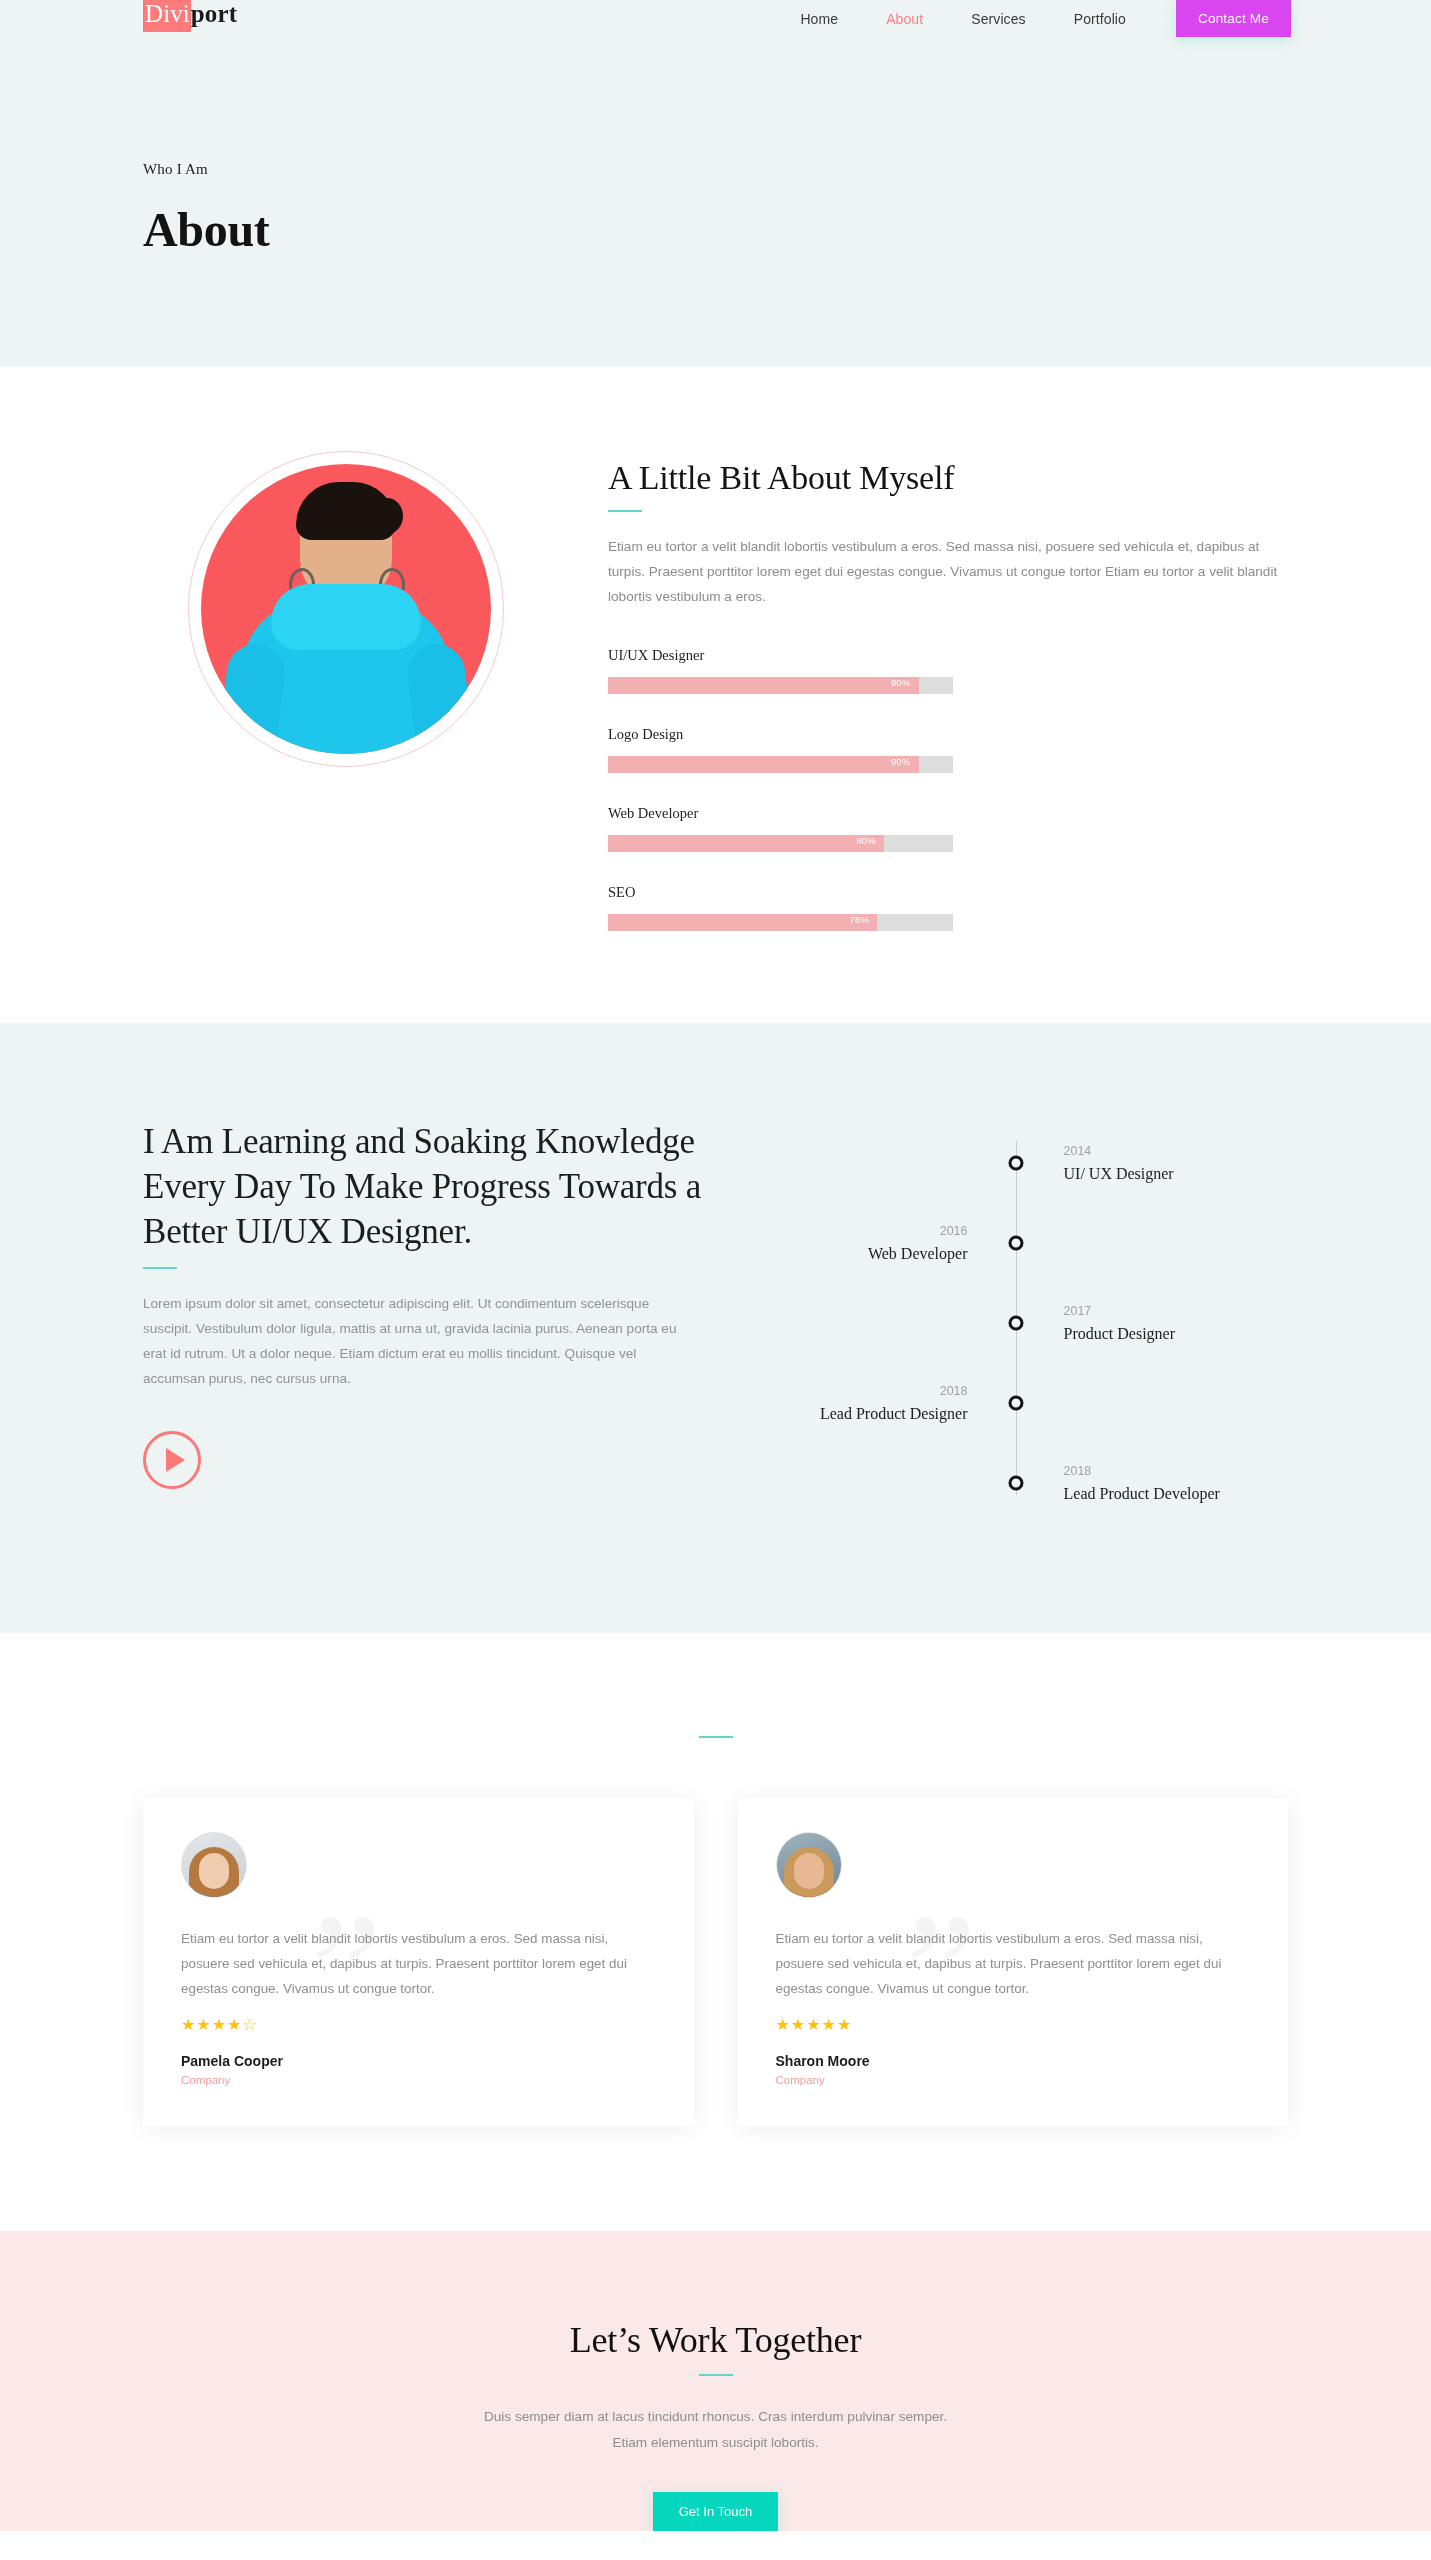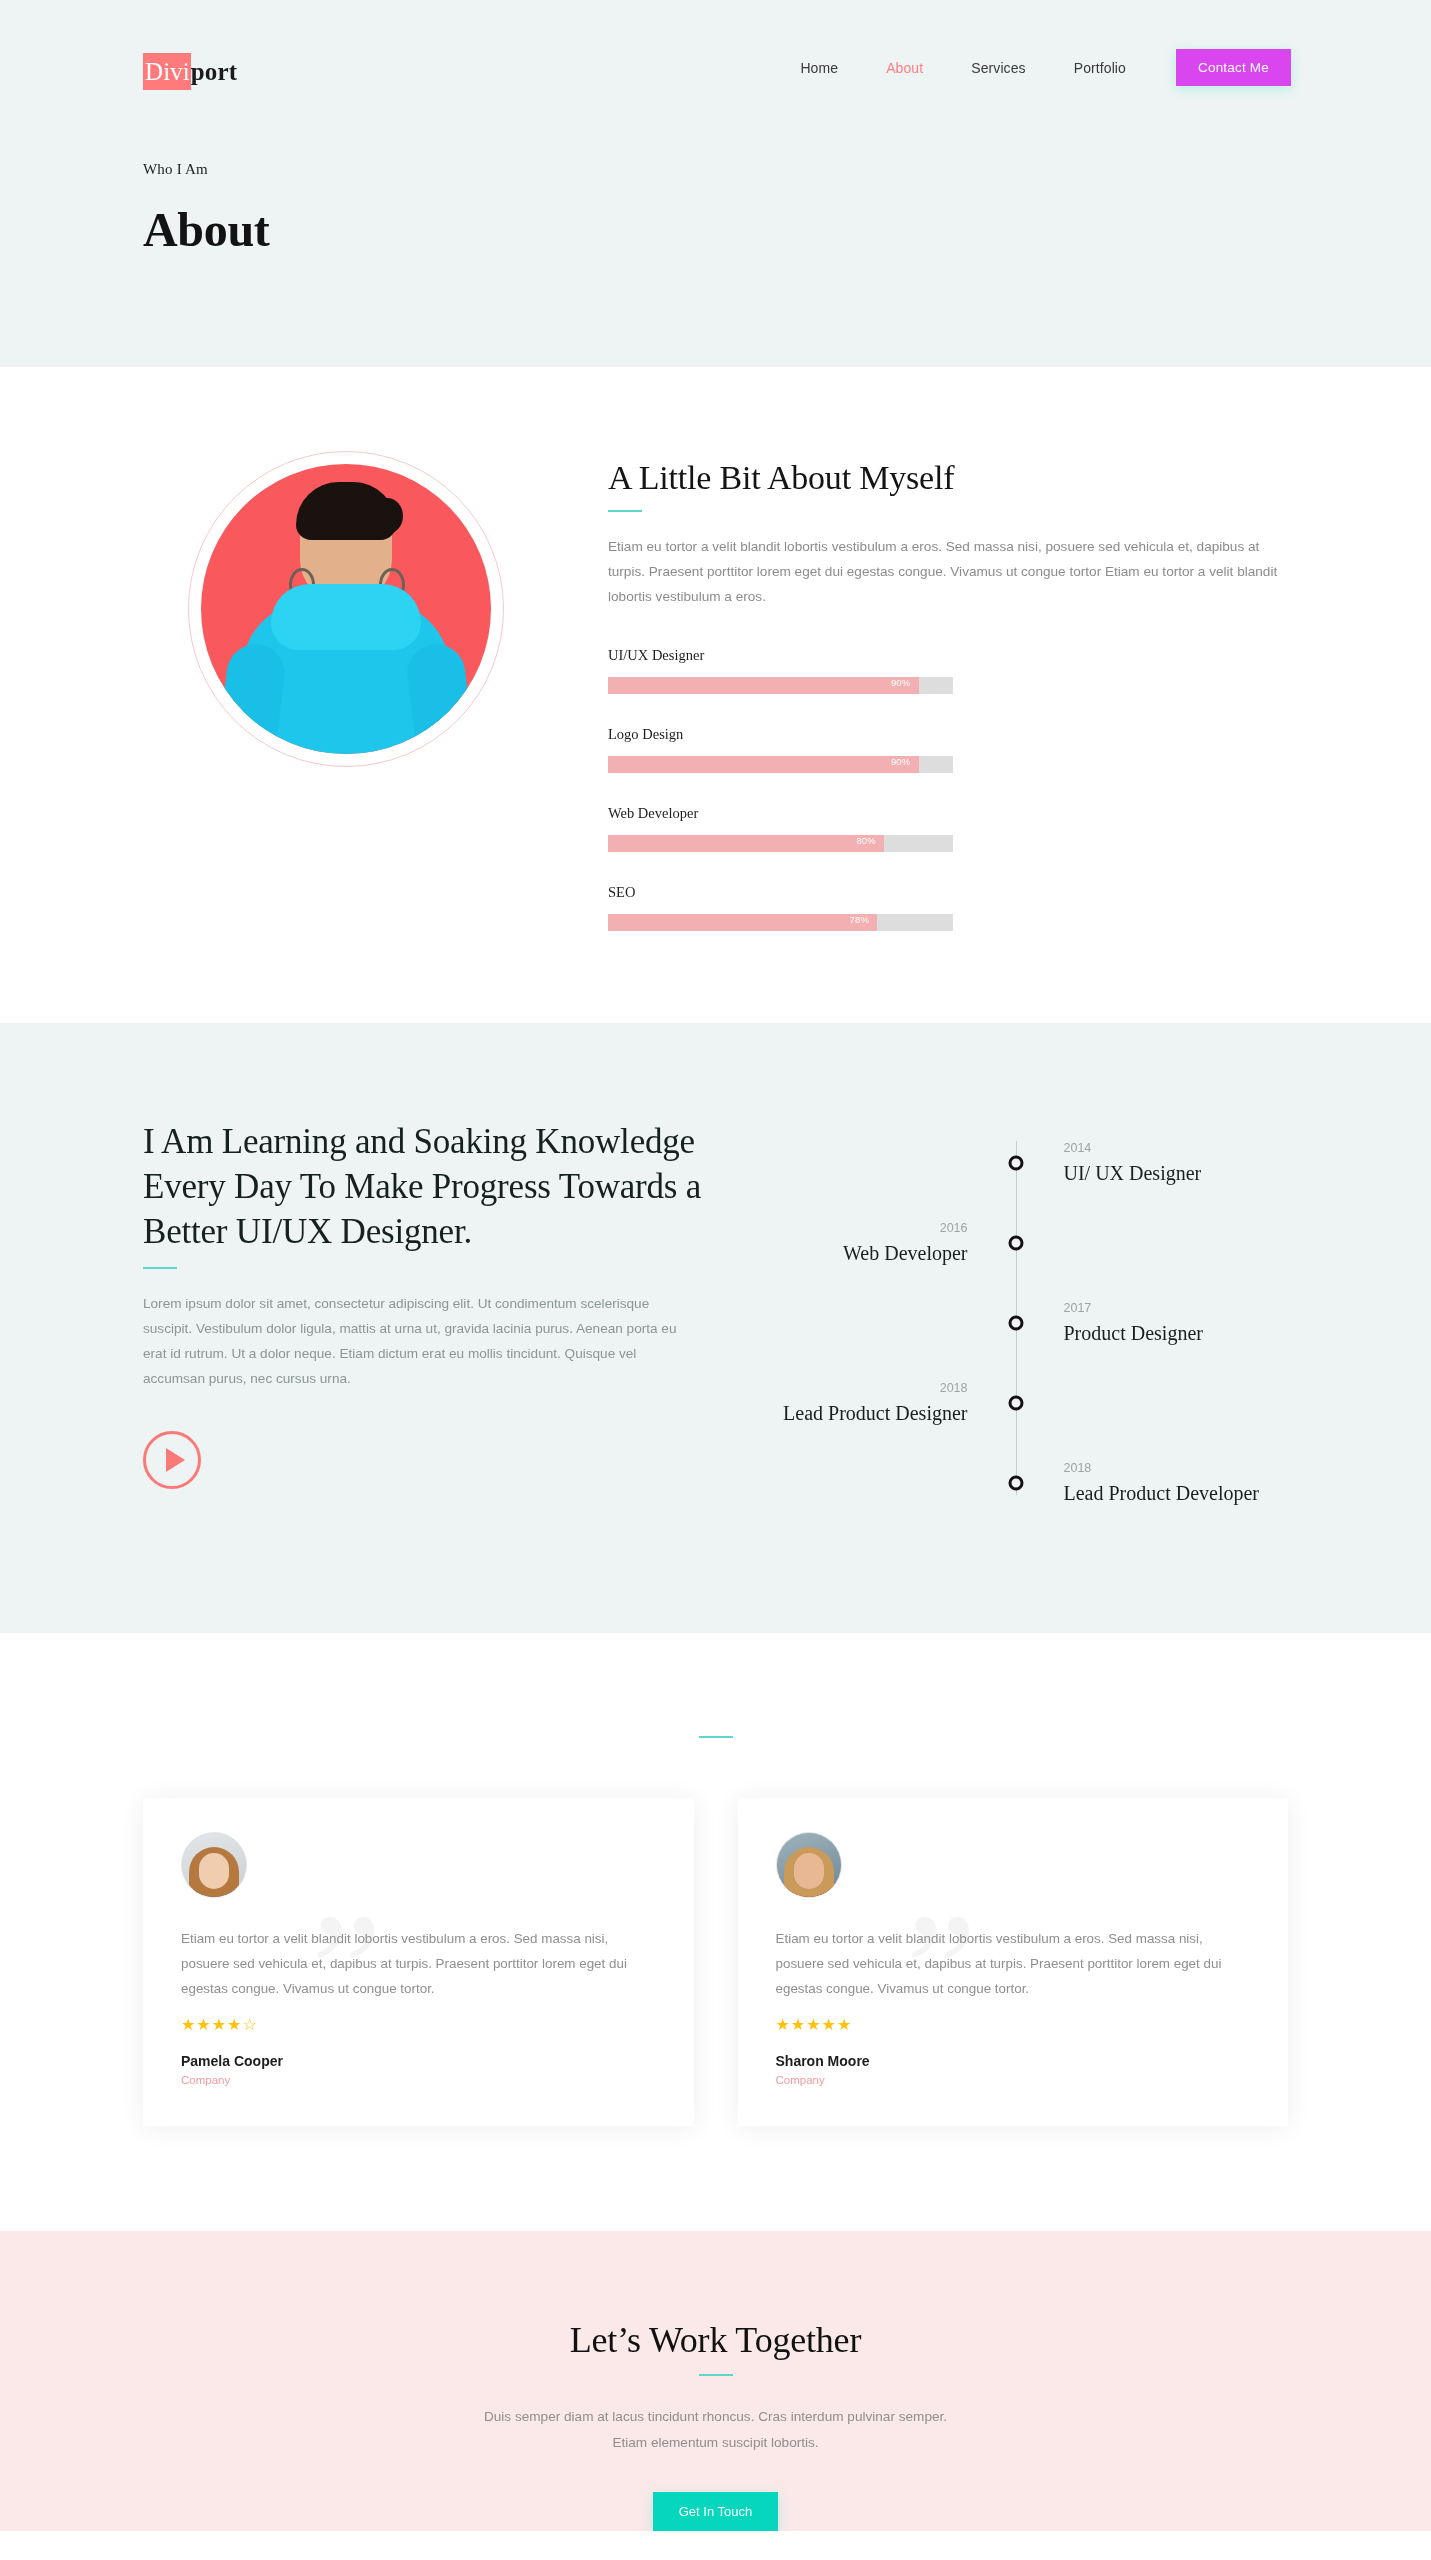--- a/index.html
+++ b/index.html
@@ -9,21 +9,21 @@
     background: #ffffff;
     color: #2b2b2b;
     -webkit-font-smoothing: antialiased;
   }
 
   
   .header {
     background: #edf4f3;
     height: 86px;
     display: flex;
-    align-items: flex-end;
+    align-items: flex-start;
     padding: 0 140px 0 143px;
   }
   .logo {
     font-family: "Liberation Serif", serif;
     font-size: 25px;
     font-weight: 700;
     letter-spacing: .1px;
     color: #1b1b1b;
     white-space: nowrap;
   }
@@ -279,21 +279,21 @@
   .tl-side.empty { visibility: hidden; }
   .tl-side.left-side { text-align: right; padding-right: 48px; }
   .tl-side.right-side { margin-left: auto; text-align: left; padding-left: 48px; }
   .tl-year {
     font-size: 12.5px;
     color: #9aa5a4;
     margin-bottom: 7px;
   }
   .tl-role {
     font-family: "Liberation Serif", serif;
-    font-size: 20px;
+    font-size: 16px;
     color: #15201f;
   }
 
   
   .testimonials {
     background: #ffffff;
     padding: 90px 143px 105px;
   }
   .testimonials h2 {
     font-family: "Liberation Serif", serif;

